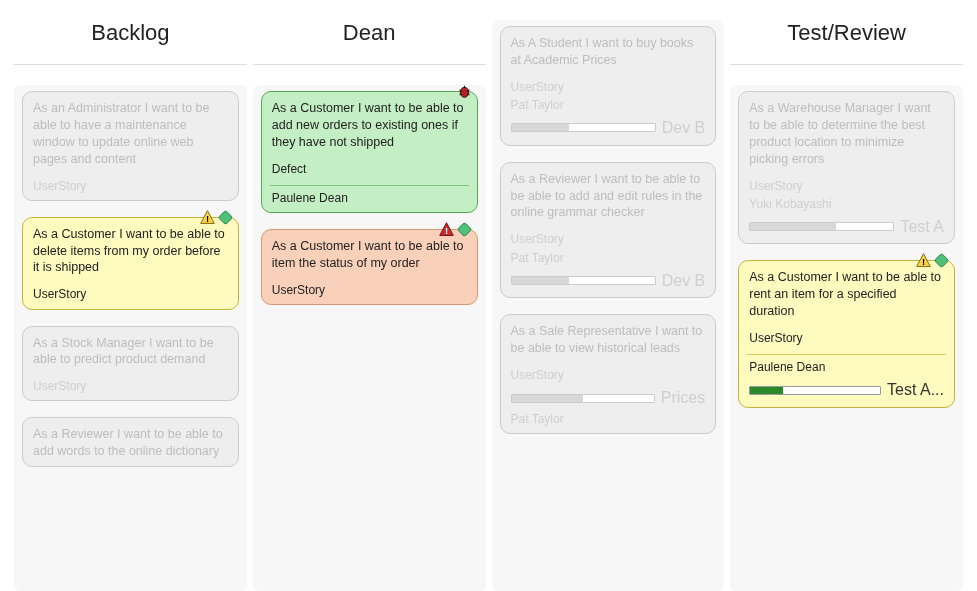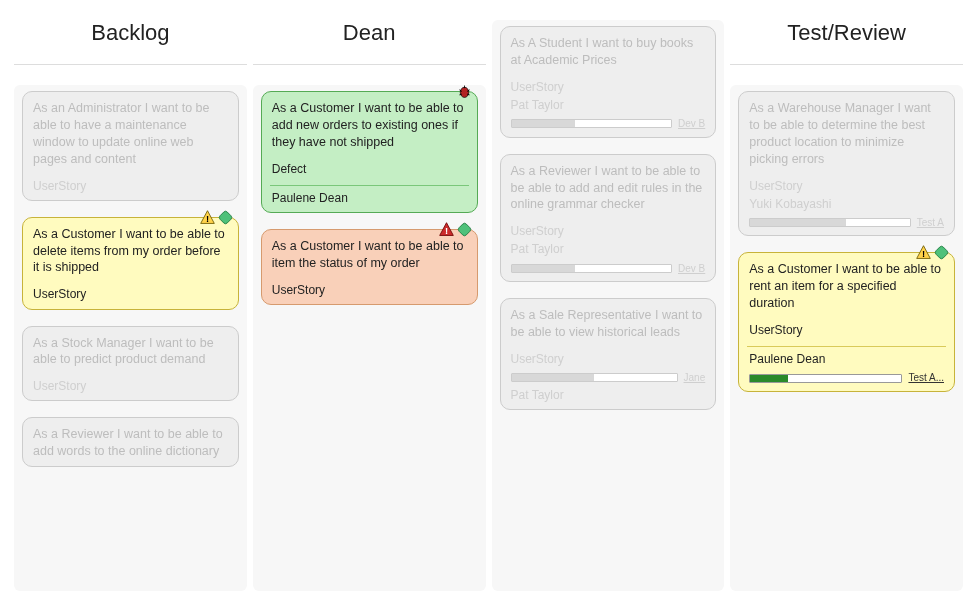--- a/index.html
+++ b/index.html
@@ -99,24 +99,23 @@
     position: relative;
   }
   .card.dim .progress { border-color: #ccc; }
   .progress .fill {
     position: absolute;
     left: 0; top: 0; bottom: 0;
     background: #2a8a2a;
   }
   .card.dim .progress .fill { background: #d8d8d8; }
   .tag {
-    font-size: 10px;
+    font-size: 16px;
     color: #333;
     white-space: nowrap;
-    text-decoration: underline;
   }
   .badges {
     position: absolute;
     top: -9px;
     right: 4px;
     display: flex;
     gap: 1px;
   }
   .badge {
     width: 17px;
@@ -240,21 +239,21 @@
         </div>
       </div>
 
       <div class="card dim">
         <div>As a Sale Representative I want to be able to view historical leads</div>
         <div class="type">UserStory</div>
         <div class="progress-row">
           <div class="progress">
               <div class="fill" style="width:50%"></div>
             </div>
-          <div class="tag">Jane</div>
+          <div class="tag">Prices</div>
         </div>
         <div class="owner">Pat Taylor</div>
       </div>
 
     </div>
   </div>
 
   <div class="column">
     <div class="col-header">Test/Review</div>
     <div class="col-body">

